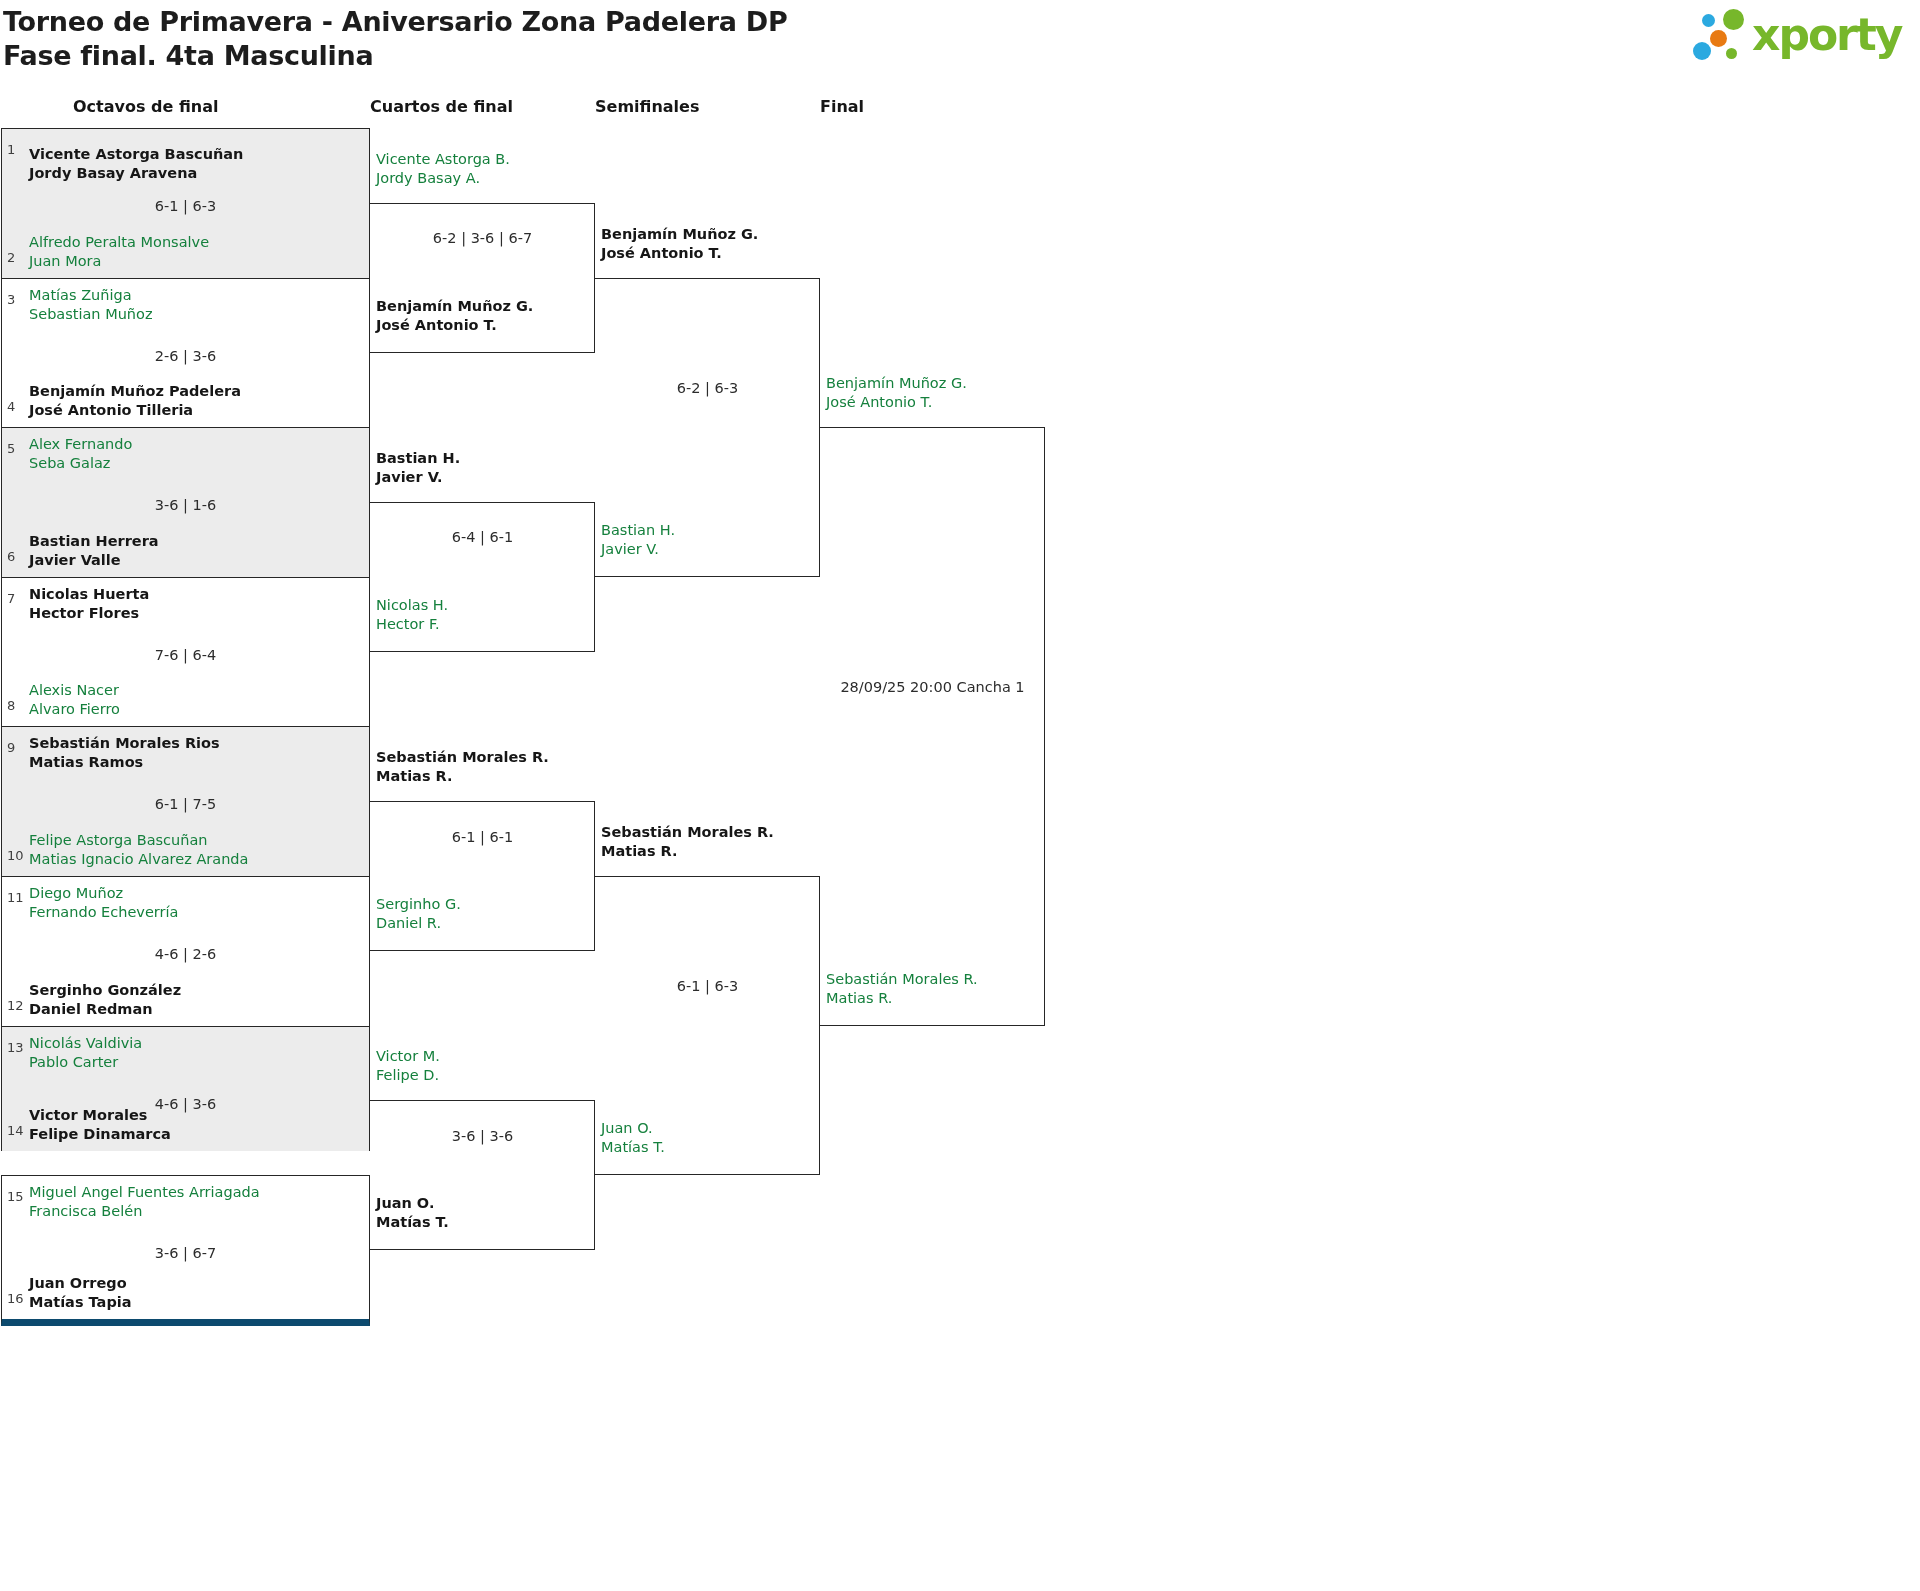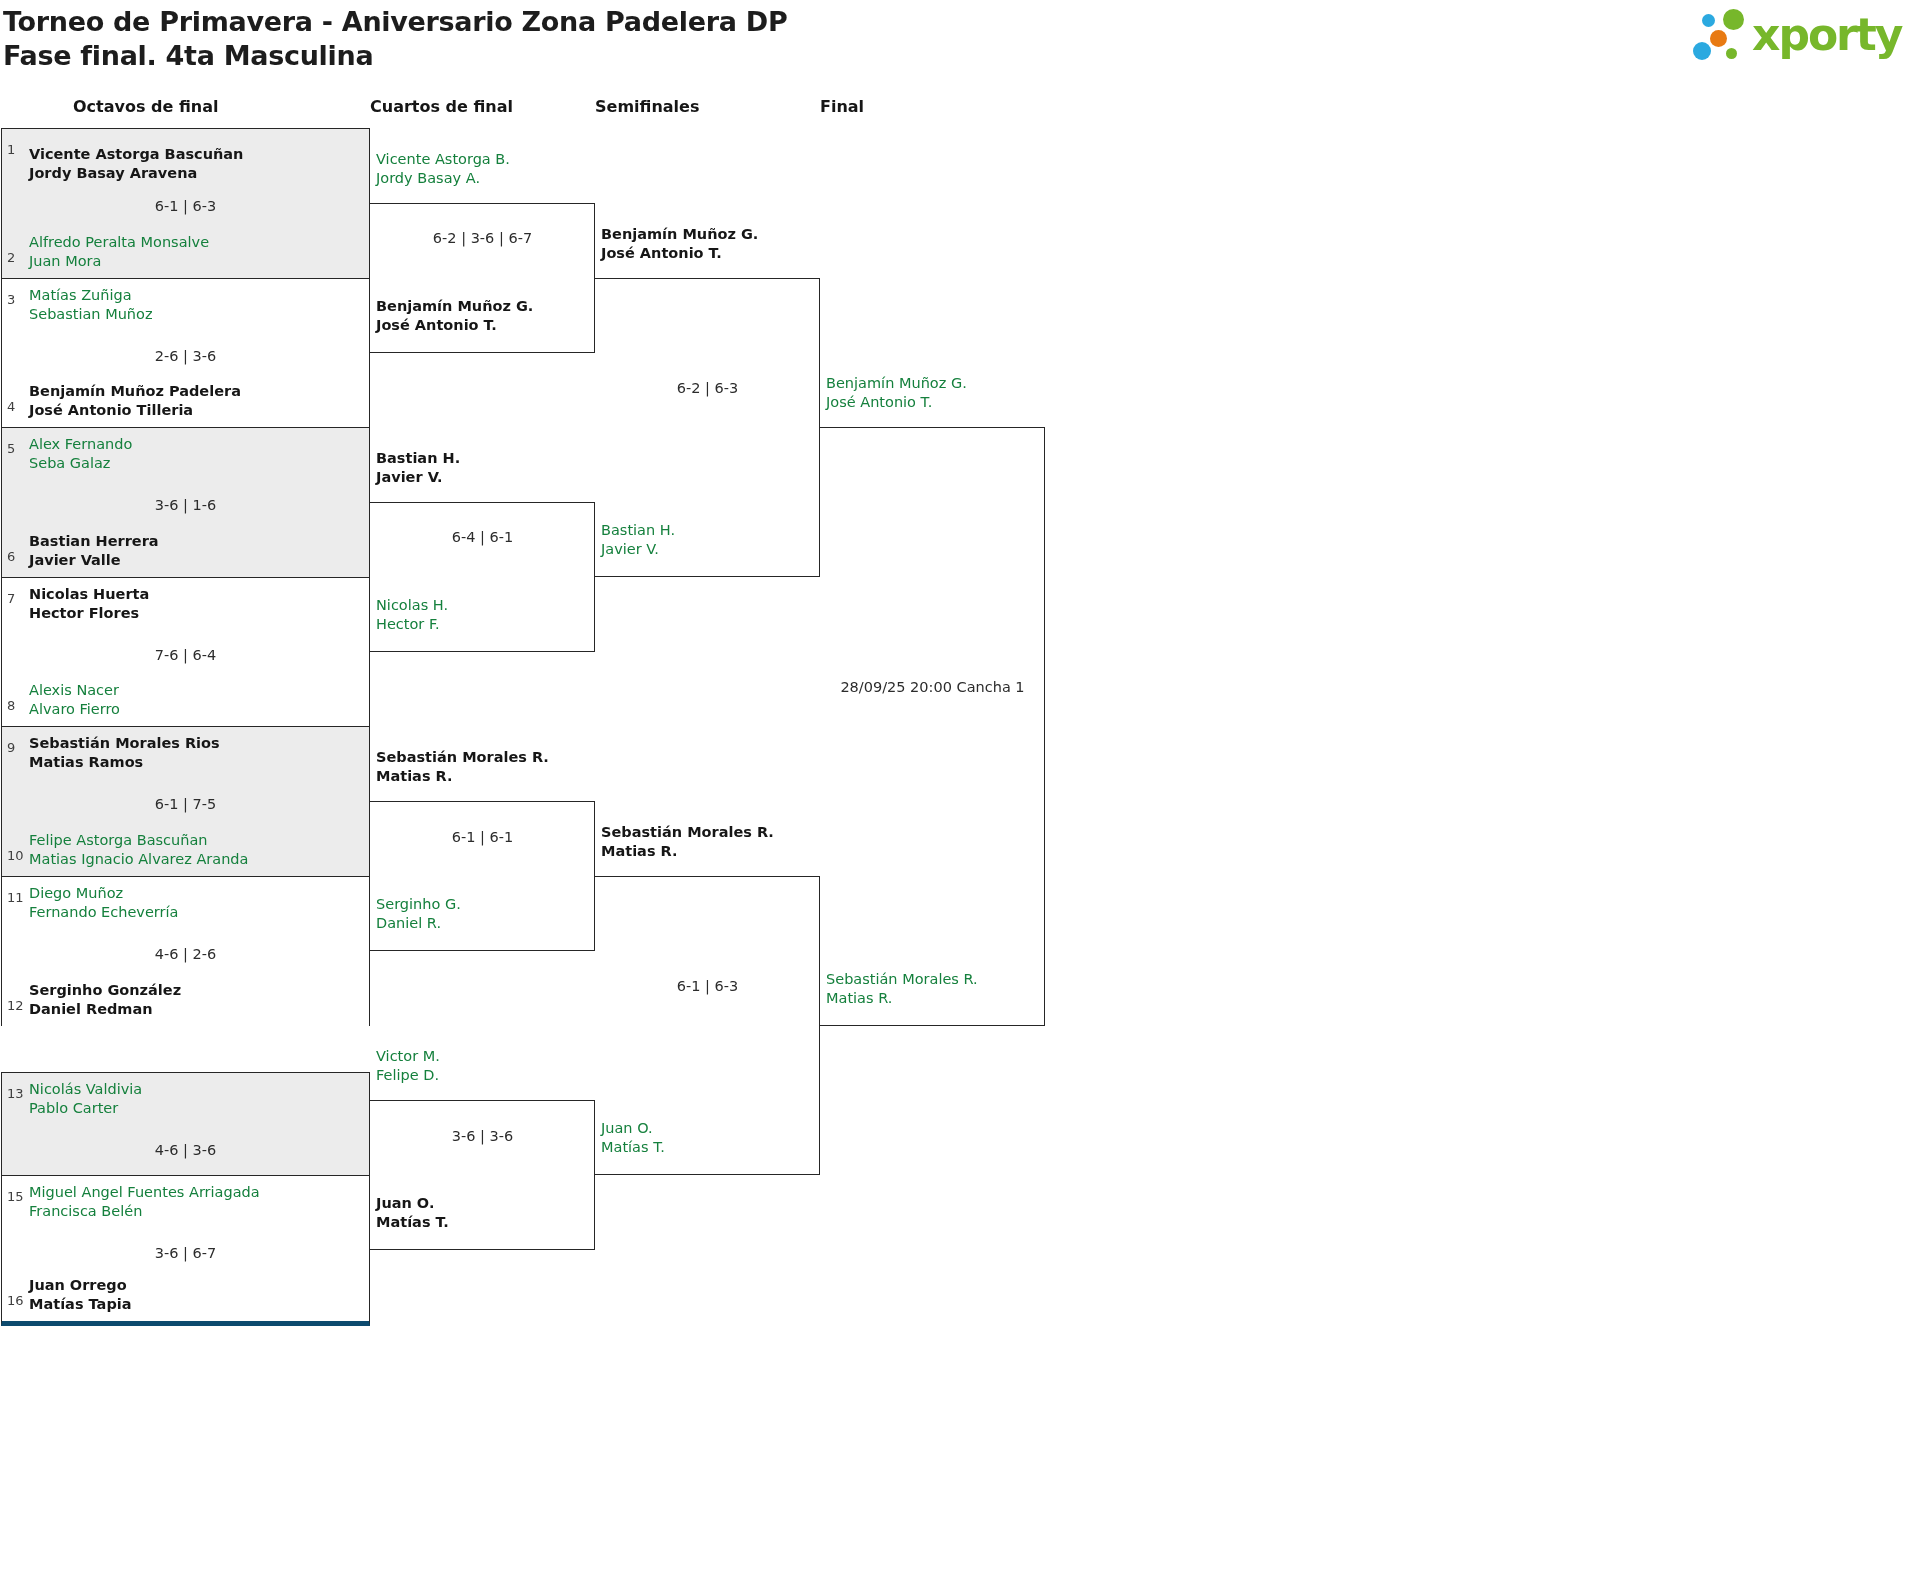--- a/index.html
+++ b/index.html
@@ -8,21 +8,21 @@
   
   .title{position:absolute;left:3px;top:5px;font-size:27px;font-weight:bold;
          line-height:34px;color:#1d1d1d;letter-spacing:-0.3px;}
   
   .col-h{position:absolute;top:97px;width:226px;text-align:left;
          font-size:16px;font-weight:bold;color:#161616;}
   
   .o-box{position:absolute;left:1px;width:369px;box-sizing:border-box;
          border:1px solid #262626;border-bottom:none;background:#fff;}
   .o-box.alt{background:#ececec;}
-  .o-box.last{border-bottom:5px solid #0c4a6e;}
+  .o-box.last{border-bottom:7px solid #0c4a6e;}
   
   .r-box{position:absolute;width:225px;box-sizing:border-box;
          border:1px solid #262626;border-left:none;background:transparent;}
   
   .team{position:absolute;font-size:14.5px;line-height:19px;color:#15803d;white-space:nowrap;}
   .team.b{font-weight:bold;color:#161616;}
   .seed{position:absolute;left:5px;width:20px;font-size:13px;line-height:19px;color:#3f3f3f;}
   .score{position:absolute;left:0;width:100%;text-align:center;
          font-size:14.5px;line-height:19px;color:#2c2c2c;}
   .r-score{position:absolute;width:225px;text-align:center;
@@ -133,21 +133,21 @@
         <div>Fernando Echeverría</div>
     </div>
     <div class="score" style="top:68px">4-6 | 2-6</div>
     <div class="seed" style="bottom:11px">12</div>
     <div class="team b" style="left:27px;bottom:7px">
       <div>Serginho González</div>
         <div>Daniel Redman</div>
     </div>
   </div>
 
-  <div class="o-box alt" style="top:1072px;height:149px">
+  <div class="o-box alt" style="top:1026px;height:125px">
     <div class="seed" style="top:11px">13</div>
     <div class="team" style="left:27px;top:7px">
       <div>Nicolás Valdivia</div>
         <div>Pablo Carter</div>
     </div>
     <div class="score" style="top:68px">4-6 | 3-6</div>
     <div class="seed" style="bottom:11px">14</div>
     <div class="team b" style="left:27px;bottom:7px">
       <div>Victor Morales</div>
         <div>Felipe Dinamarca</div>

